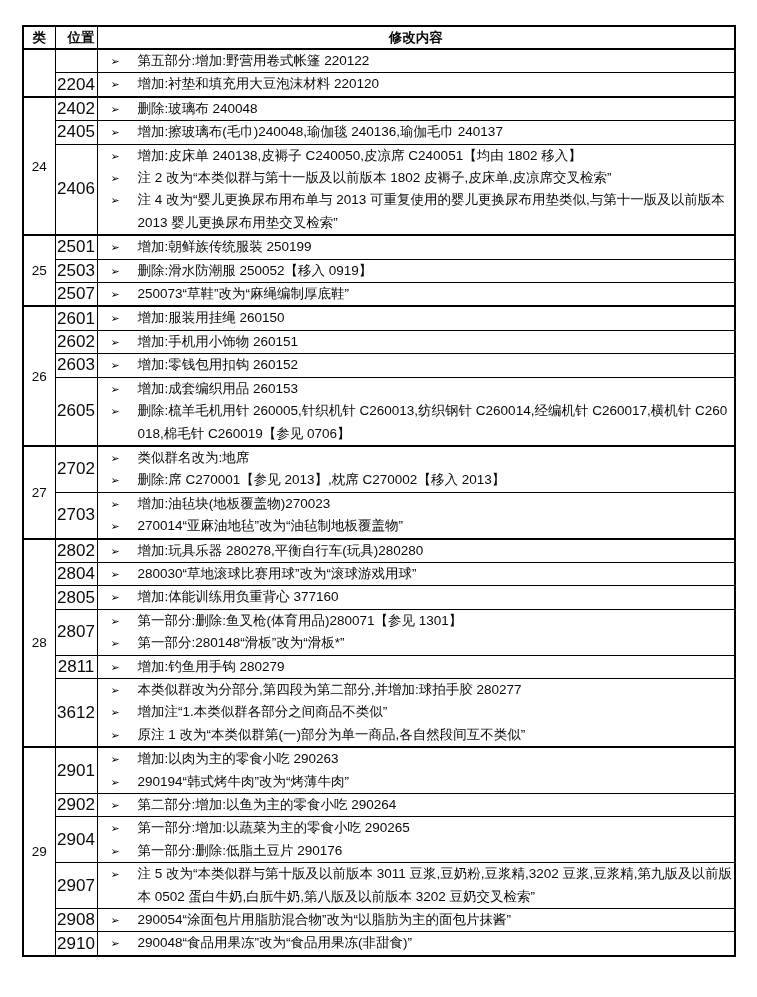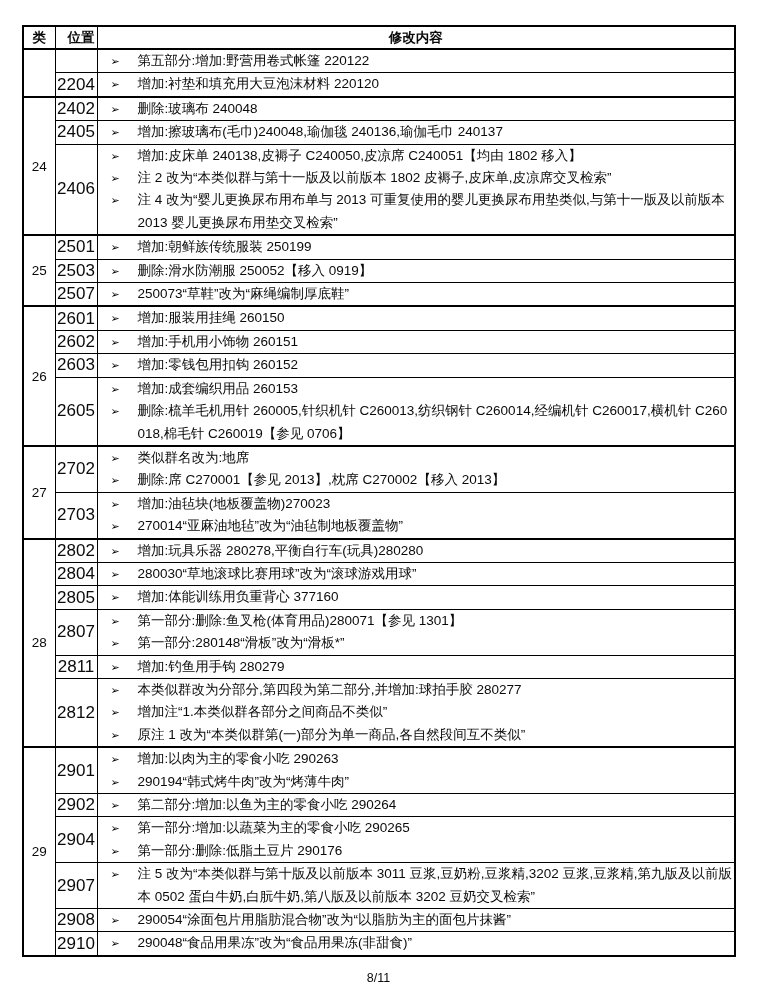--- a/index.html
+++ b/index.html
@@ -273,21 +273,21 @@
         <tr>
           <td class="pos">2811</td>
           <td class="content">
             <div class="item">
               <span class="marker">➢</span>
               <span class="txt">增加:钓鱼用手钩 280279</span>
             </div>
           </td>
         </tr>
         <tr>
-          <td class="pos">2812</td>
+          <td class="pos">3612</td>
           <td class="content">
             <div class="item">
               <span class="marker">➢</span>
               <span class="txt">本类似群改为分部分,第四段为第二部分,并增加:球拍手胶 280277</span>
             </div>
             <div class="item">
               <span class="marker">➢</span>
               <span class="txt">增加注“1.本类似群各部分之间商品不类似”</span>
             </div>
             <div class="item">
@@ -354,14 +354,13 @@
           <td class="pos">2910</td>
           <td class="content">
             <div class="item">
               <span class="marker">➢</span>
               <span class="txt">290048“食品用果冻”改为“食品用果冻(非甜食)”</span>
             </div>
           </td>
         </tr>
       </tbody>
   </table>
-  <div class="footer">8/11</div>
 </div>
 
 </body></html>

